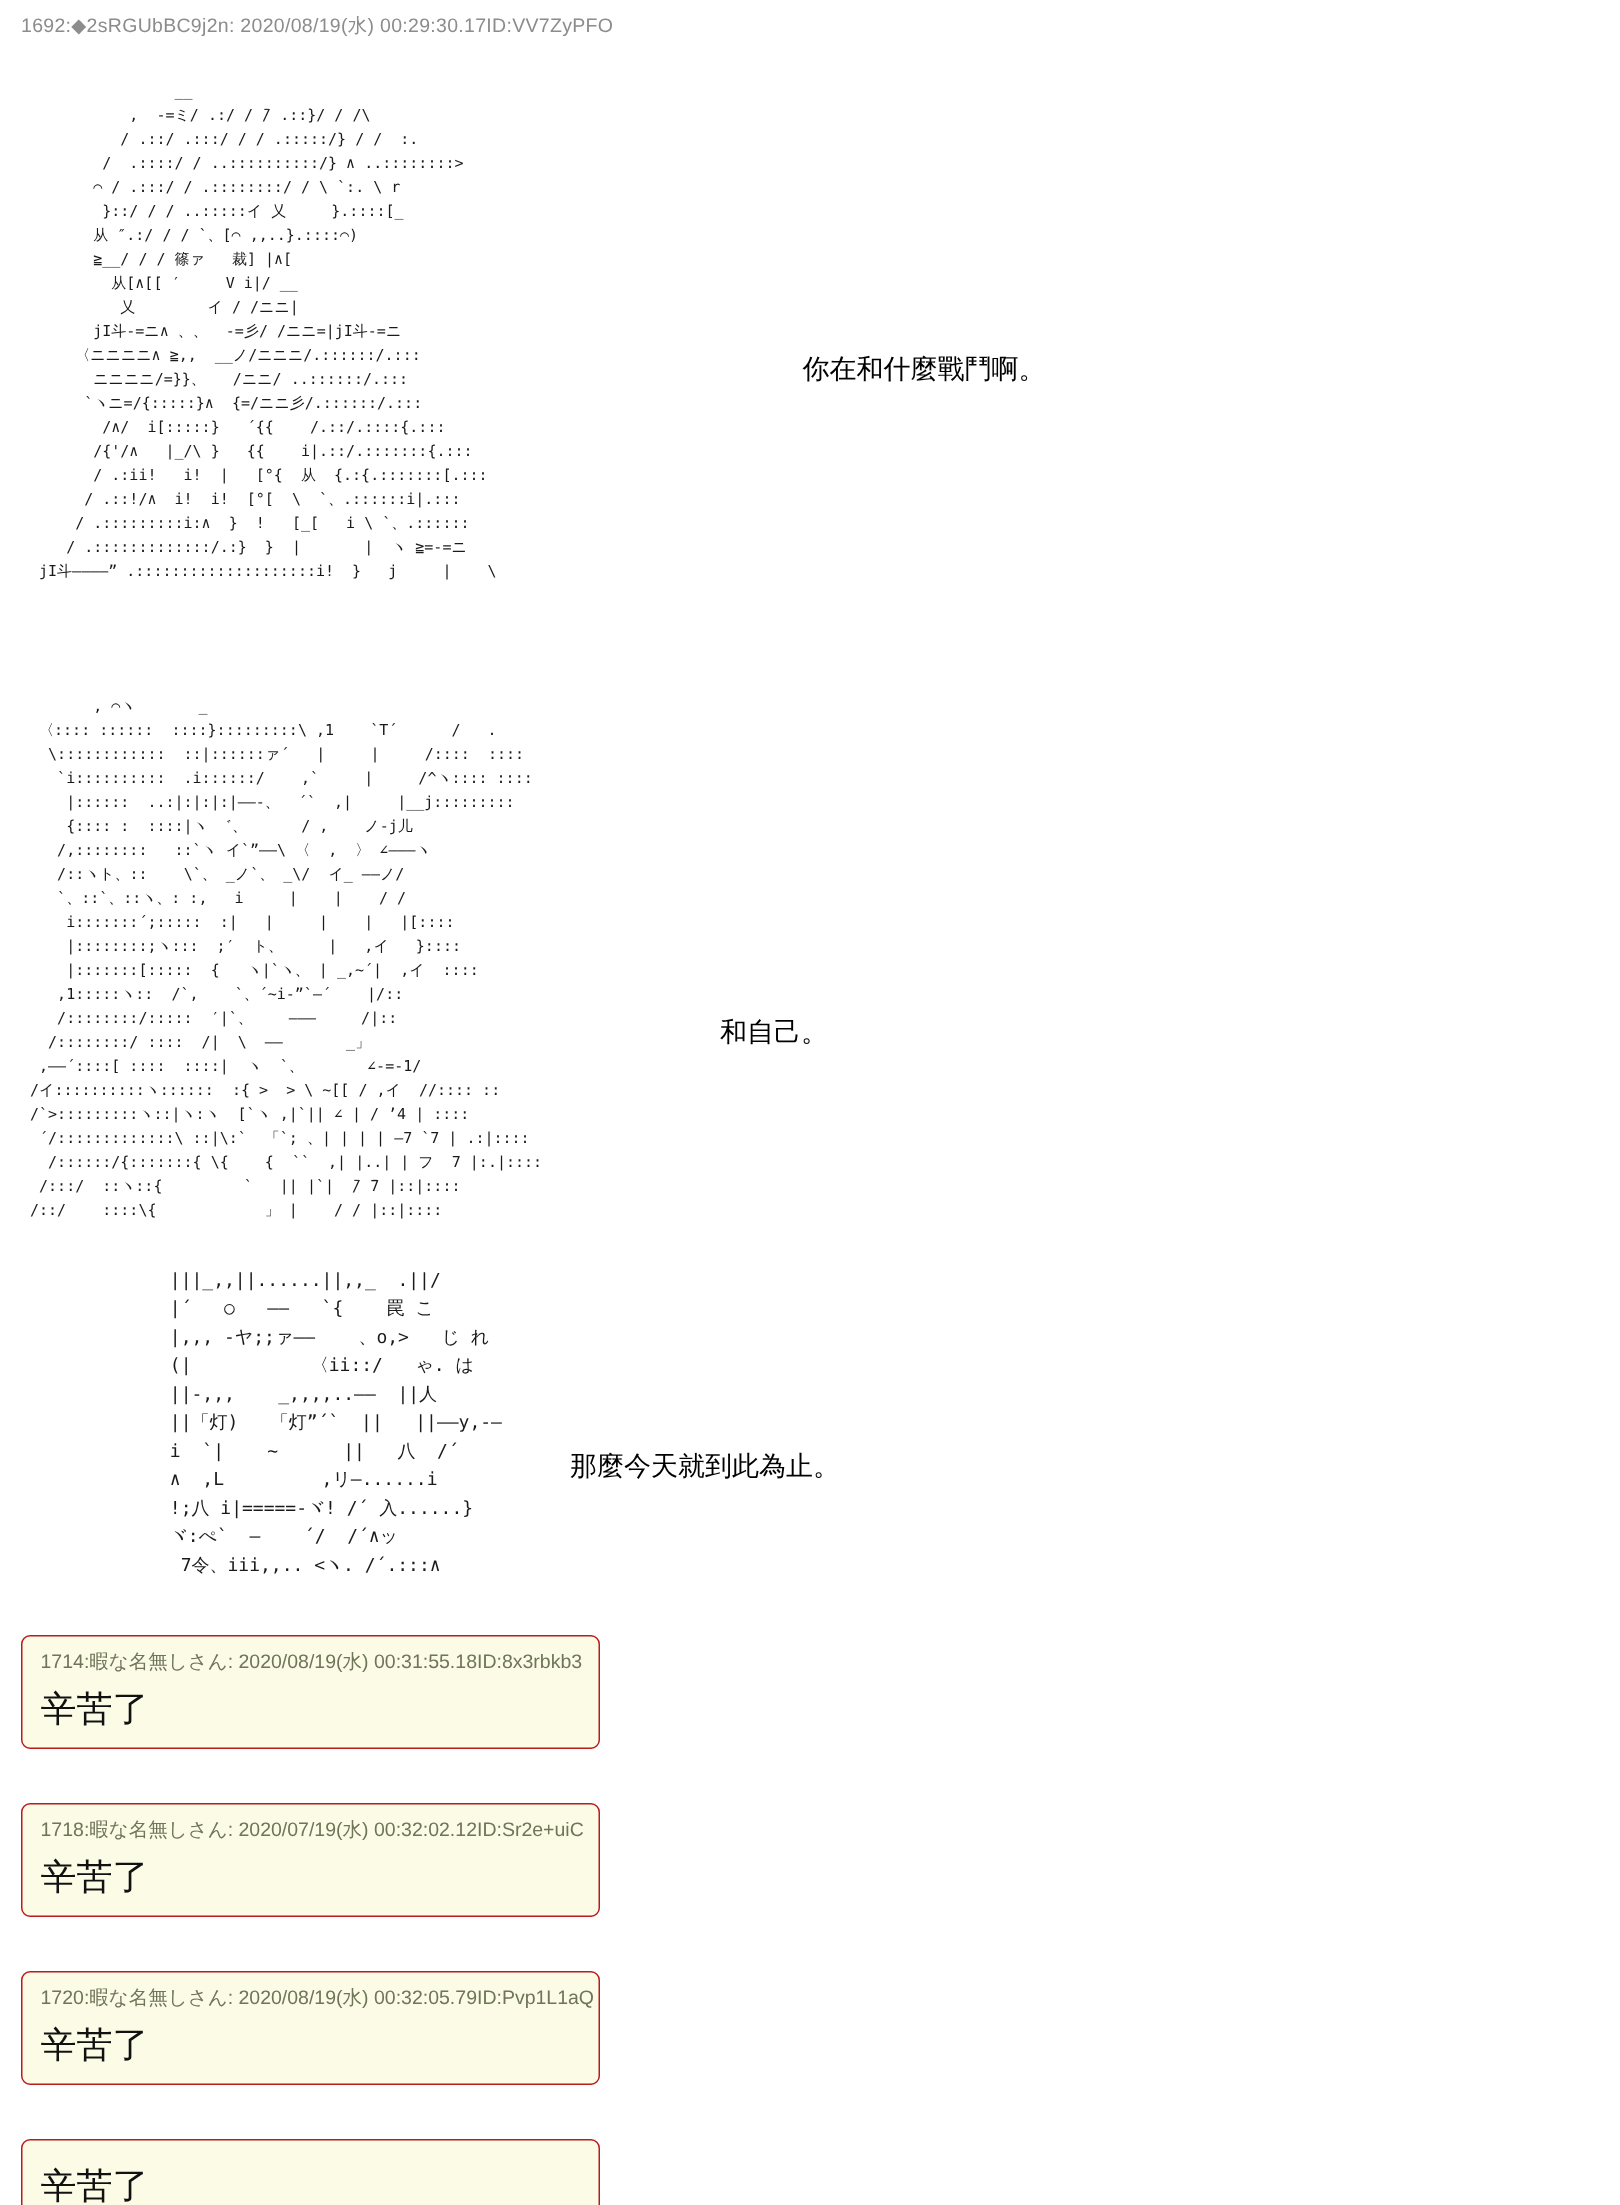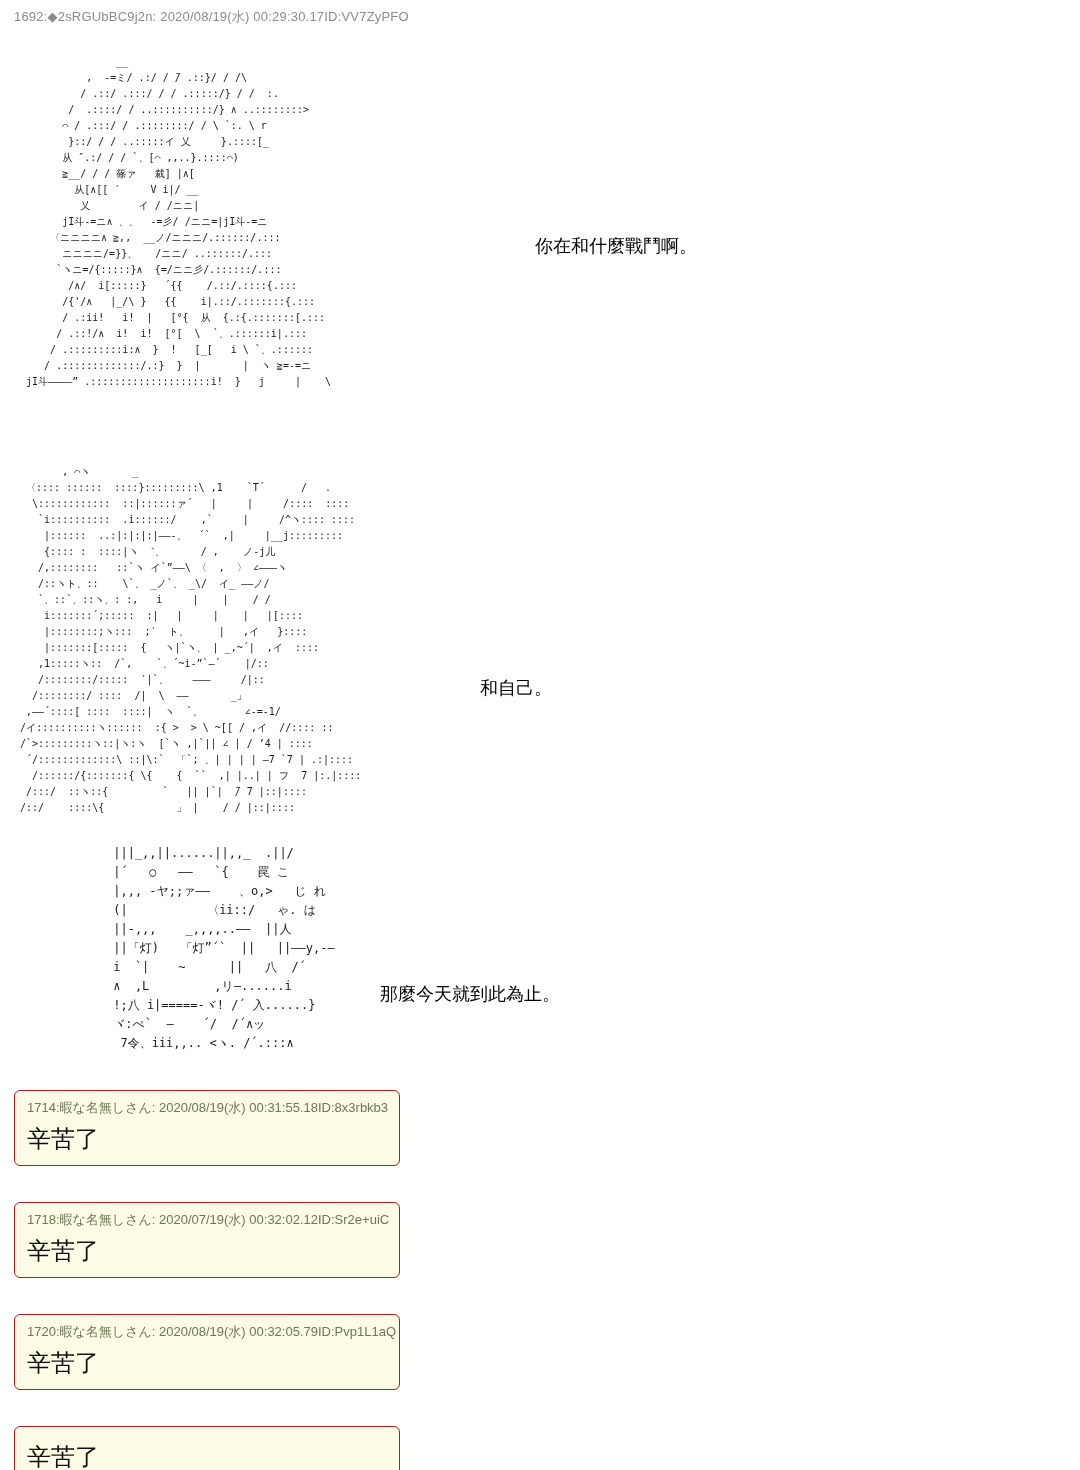--- a/index.html
+++ b/index.html
@@ -42,21 +42,21 @@
     white-space: nowrap;
   }
   
   .block-1 { margin-top: 28px; min-height: 338px; }
   .block-1 .dialogue { left: 521px; top: 140px; margin-top: 40px; }
   .block-2 { margin-top: 72px; min-height: 352px; }
   .block-2 .dialogue { left: 466px; top: 212px; }
   .post-2 { margin-top: 28px; }
   .block-3 { margin-top: 20px; min-height: 210px; }
   .block-3 .ascii-art { margin-left: 92px; font-size: 12px; line-height: 19px; }
-  .block-3 .dialogue { left: 366px; top: 138px; }
+  .block-3 .dialogue { left: 366px; top: 121px; }
   .replies { margin-top: 36px; }
   .reply-card {
     width: 360px;
     background: #fbfbe6;
     border: 1px solid #b91c1c;
     border-radius: 6px;
     padding: 8px 12px 10px 12px;
     margin-bottom: 36px;
   }
   .reply-header {

